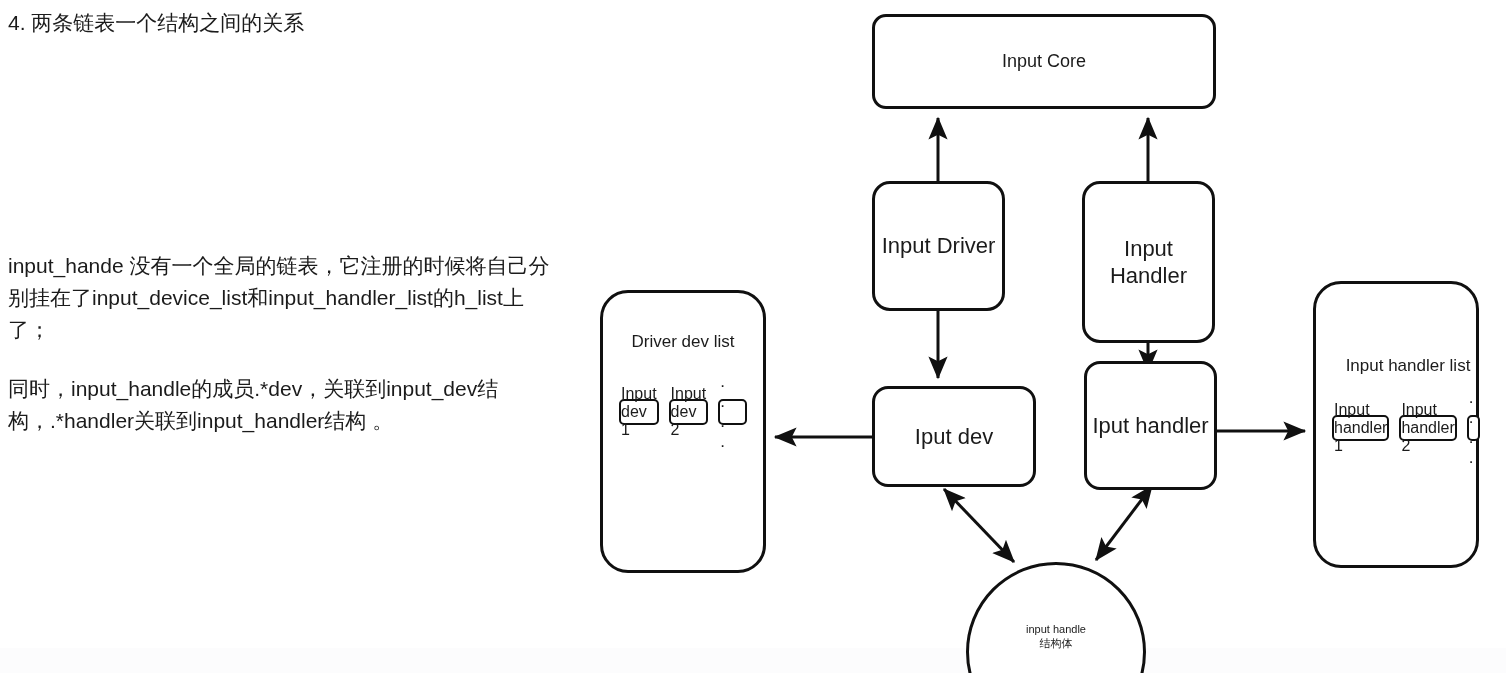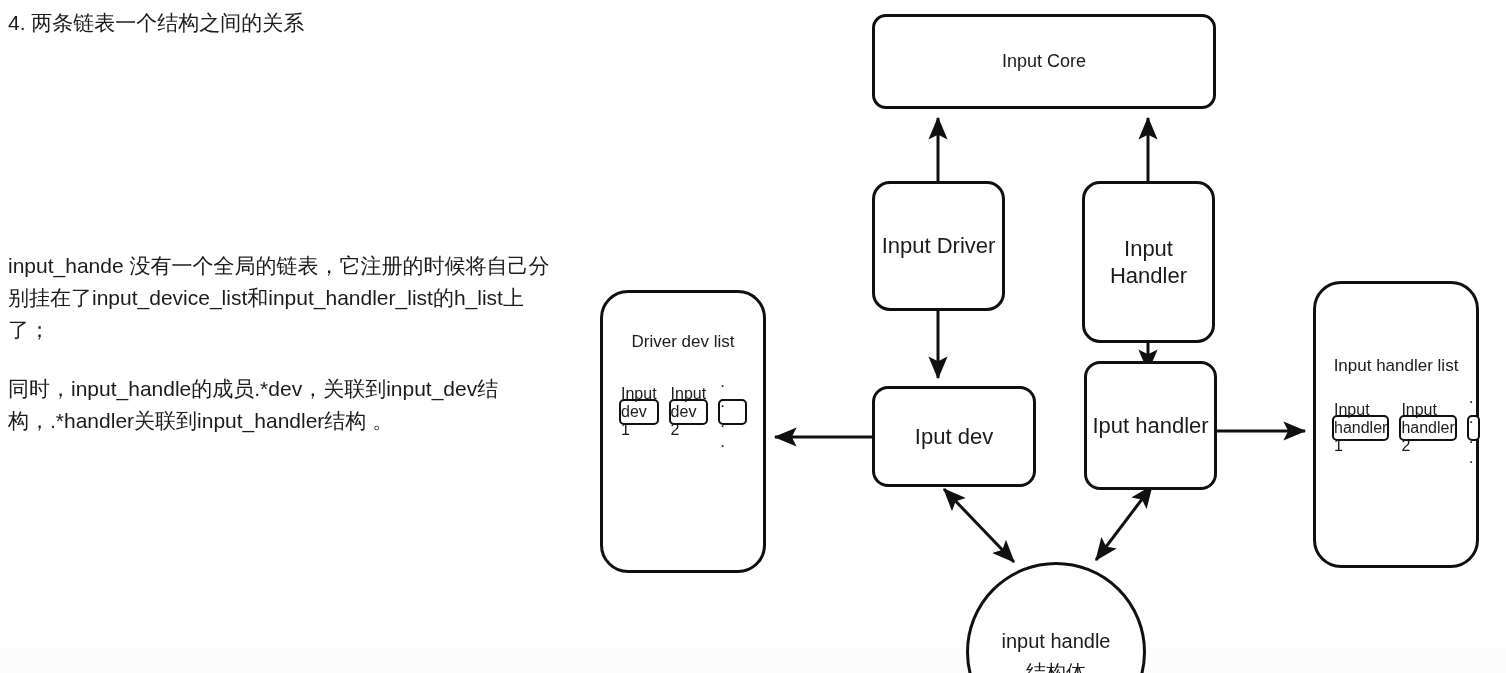--- a/index.html
+++ b/index.html
@@ -142,21 +142,21 @@
   }
   .panel-title {
     position: absolute;
     left: 0;
     width: 100%;
     text-align: center;
     font-size: 17px;
     color: #1b1b1b;
   }
   #panel-dev-list .panel-title { top: 39px; }
-  #panel-handler-list .panel-title { top: 72px; }
+  #panel-handler-list .panel-title { top: 72px; padding-left: 12px; }
 
   .panel-items {
     position: absolute;
     left: 0;
     width: 100%;
     box-sizing: border-box;
     padding: 0 16px;
     display: flex;
     flex-direction: row;
     gap: 10px;
@@ -193,21 +193,21 @@
     border: 3px solid #101010;
     border-radius: 50%;
     background: #ffffff;
     display: flex;
     flex-direction: column;
     align-items: center;
     justify-content: flex-start;
     padding-top: 58px;
     z-index: 3;
   }
-  #node-input-handle-struct .node-label { font-size: 20px; margin-top: 6px; }
+  #node-input-handle-struct .node-label { font-size: 11px; }
 
   
   #connectors {
     position: absolute;
     left: 0;
     top: 0;
     width: 1506px;
     height: 673px;
     z-index: 1;
   }

